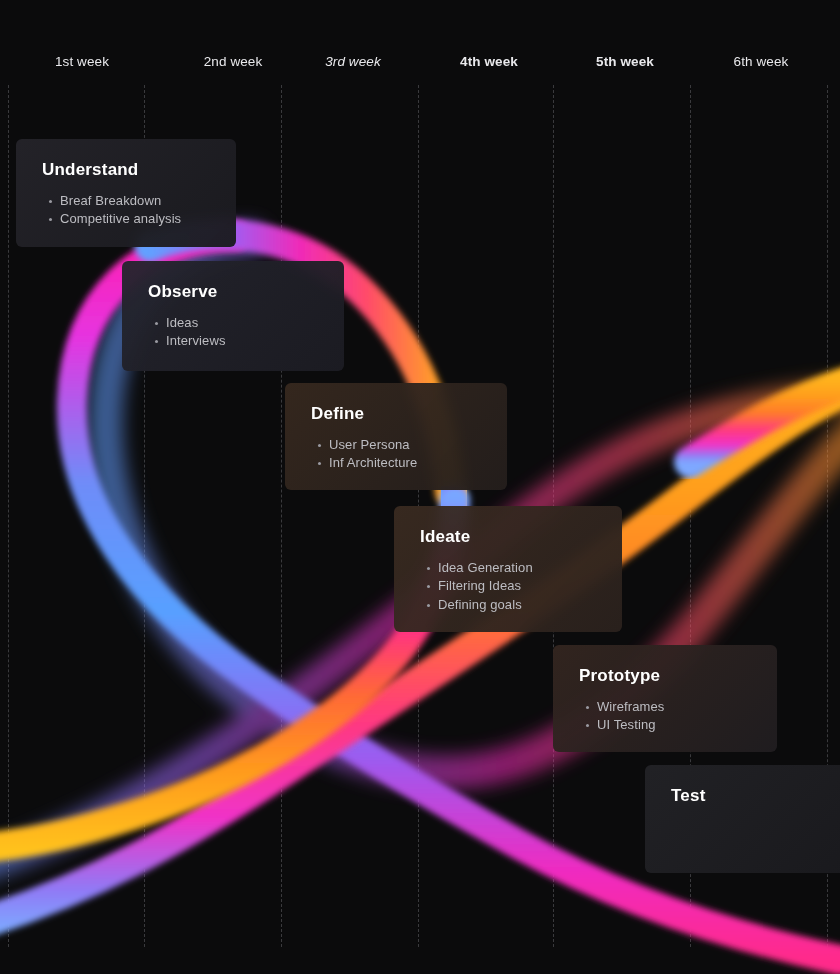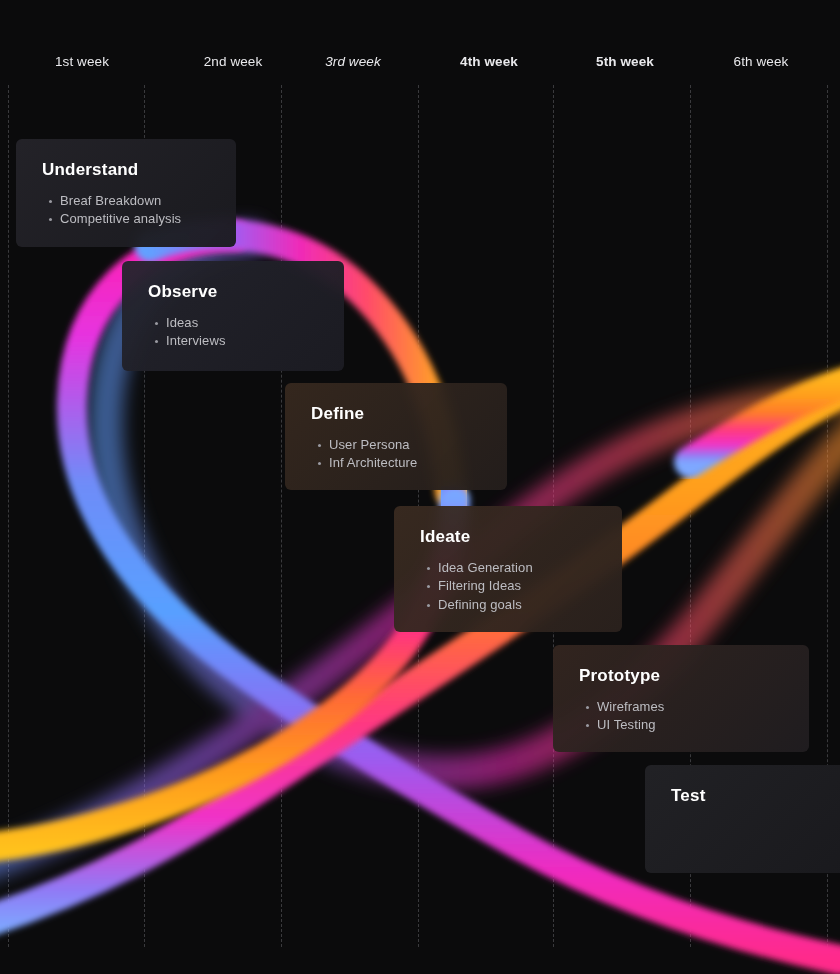--- a/index.html
+++ b/index.html
@@ -241,21 +241,21 @@
         </ul>
       </div>
       <div class="card" style="left: 394px; top: 506px; width: 228px; height: 126px; z-index: 23; background: linear-gradient(135deg, rgba(58, 43, 33, 0.95) 0%, rgba(42, 33, 29, 0.97) 100%);">
         <div class="card-title">Ideate</div>
         <ul class="card-list">
           <li>Idea Generation</li>
           <li>Filtering Ideas</li>
           <li>Defining goals</li>
         </ul>
       </div>
-      <div class="card" style="left: 553px; top: 645px; width: 256px; height: 107px; z-index: 24; background: linear-gradient(135deg, rgba(52, 38, 32, 0.95) 0%, rgba(32, 29, 32, 0.97) 100%);">
+      <div class="card" style="left: 553px; top: 645px; width: 224px; height: 107px; z-index: 24; background: linear-gradient(135deg, rgba(52, 38, 32, 0.95) 0%, rgba(32, 29, 32, 0.97) 100%);">
         <div class="card-title">Prototype</div>
         <ul class="card-list">
           <li>Wireframes</li>
           <li>UI Testing</li>
         </ul>
       </div>
       <div class="card" style="left: 645px; top: 765px; width: 210px; height: 108px; z-index: 25; background: linear-gradient(135deg, rgba(35, 35, 39, 0.95) 0%, rgba(26, 26, 30, 0.97) 100%);">
         <div class="card-title">Test</div>
       </div>
     </div>

